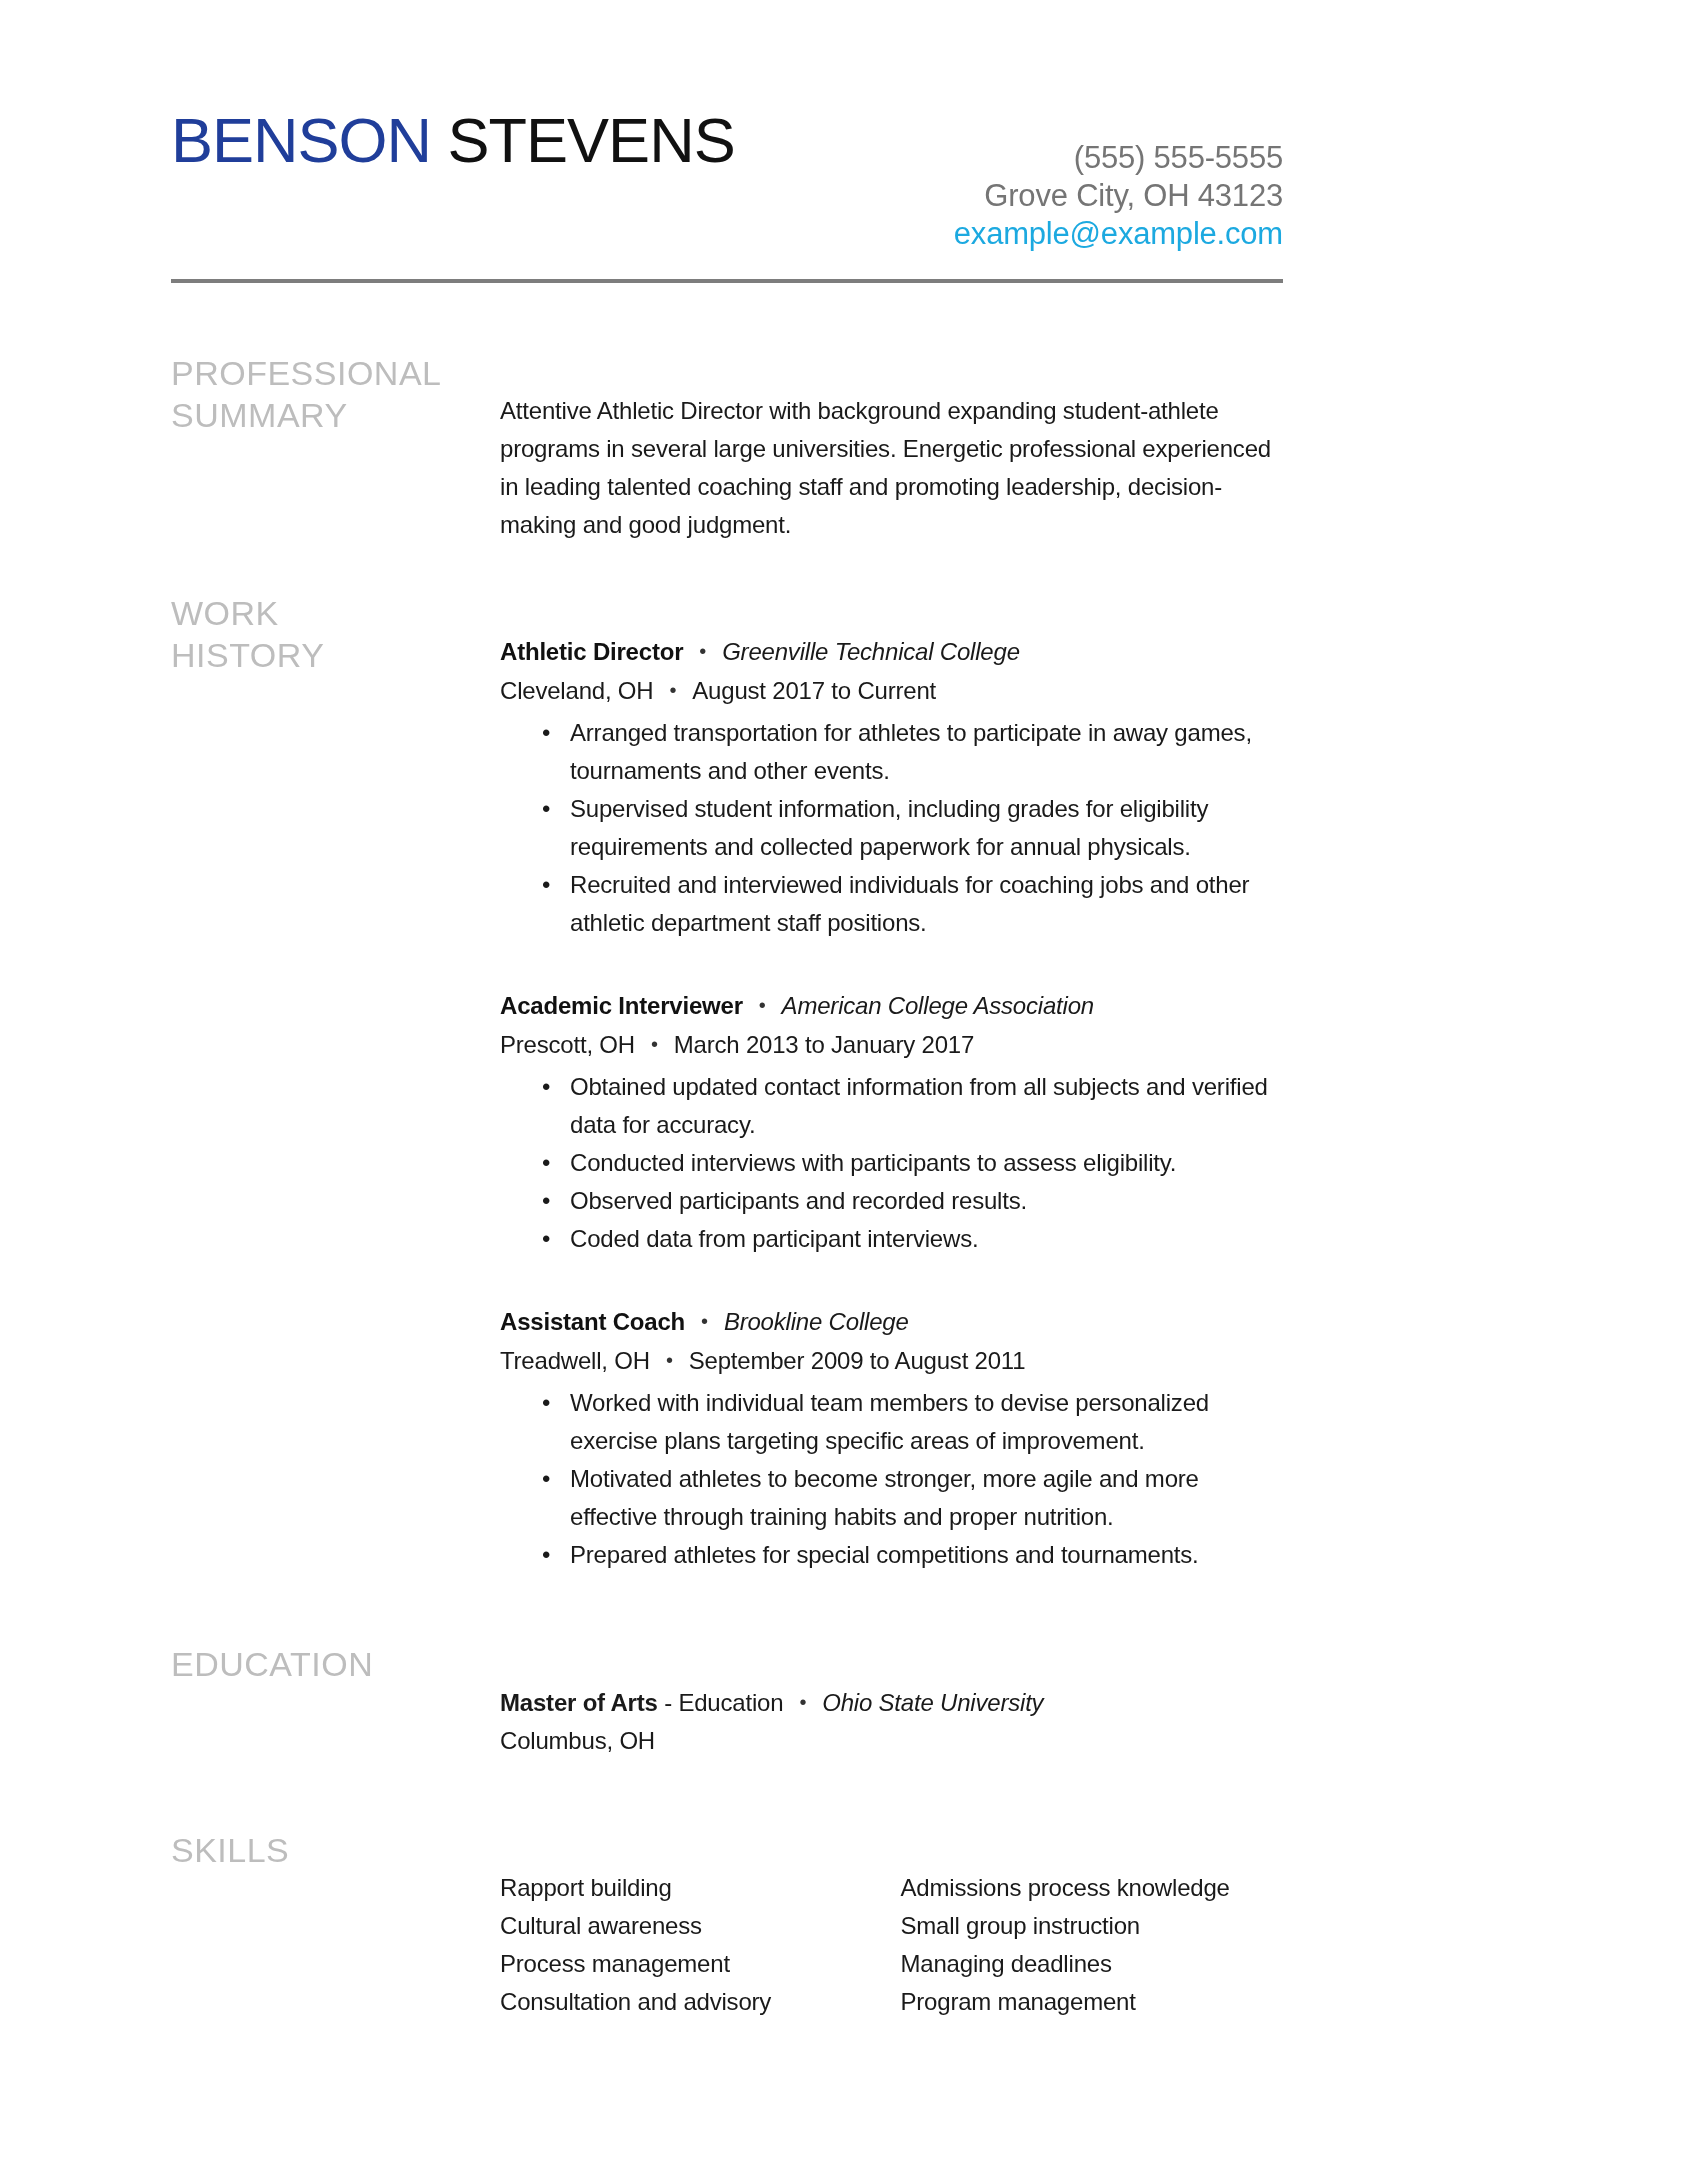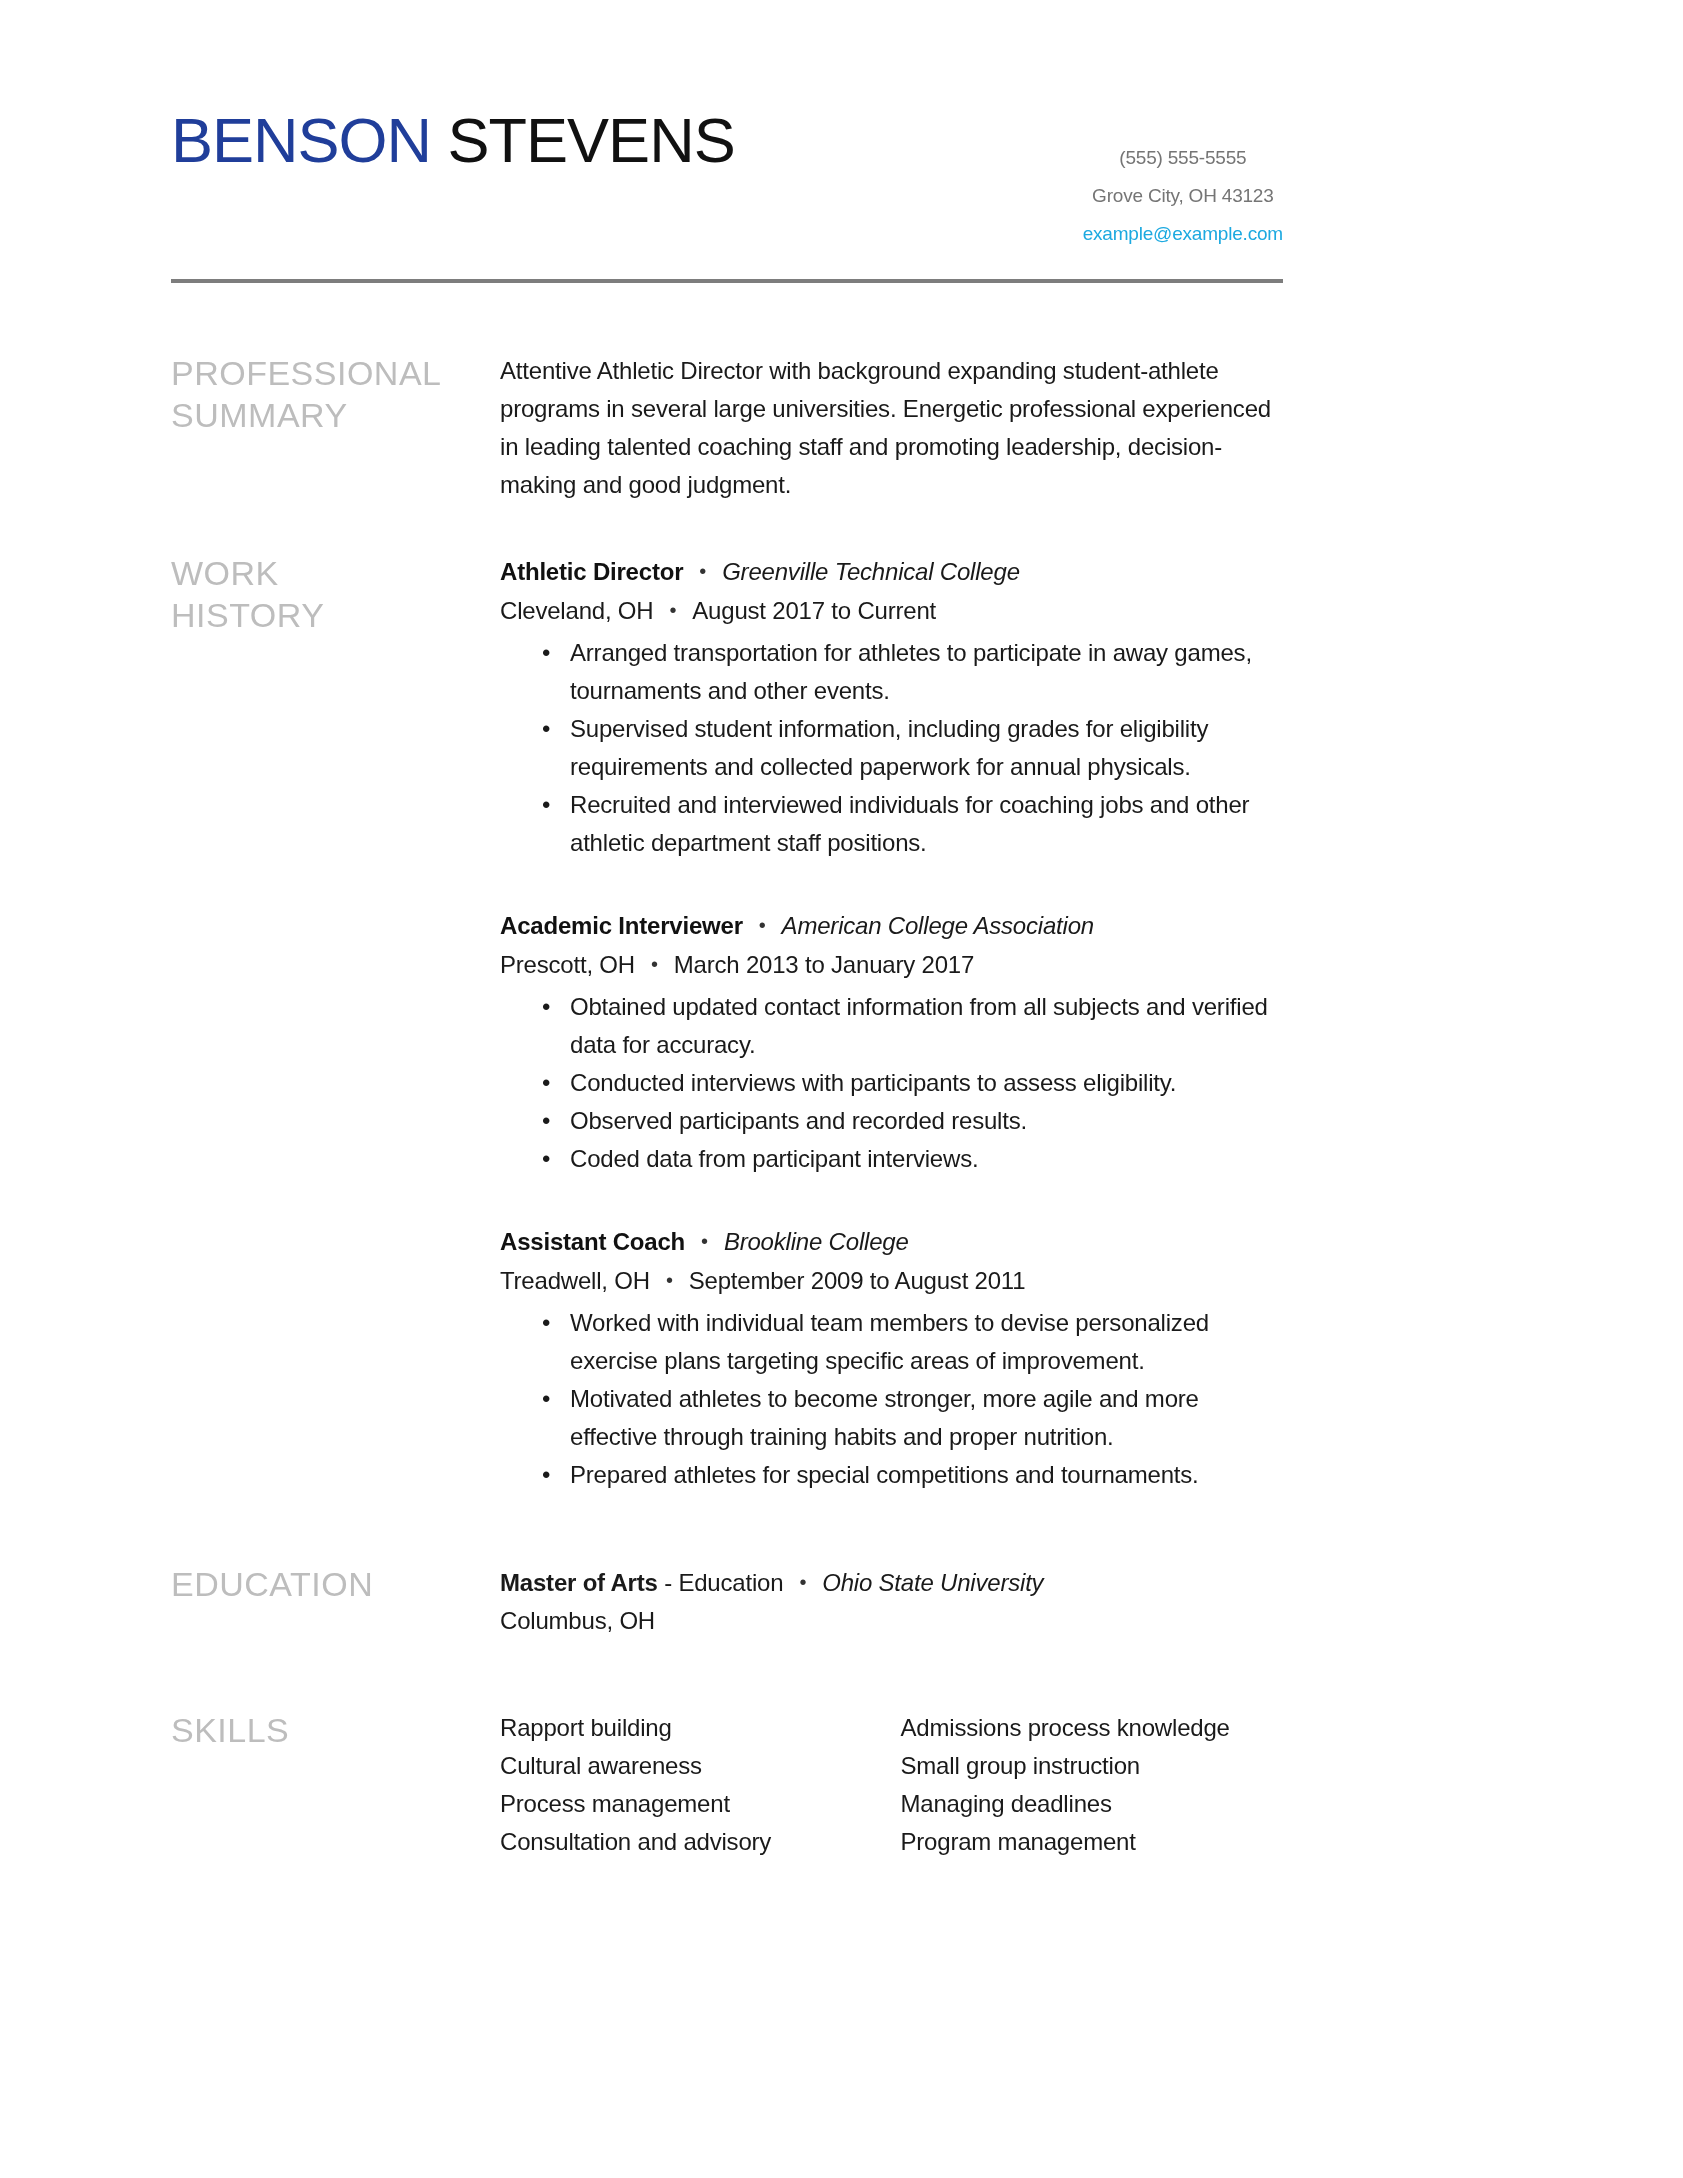--- a/index.html
+++ b/index.html
@@ -26,22 +26,22 @@
     font-size: 63px;
     line-height: 1.05;
     font-weight: 400;
     letter-spacing: -1px;
     white-space: nowrap;
   }
   .name .first { color: #203e9a; }
   .name .last  { color: #111111; }
   .contact {
     margin-top: 32px;
-    text-align: center;
-    font-size: 19px;
+    text-align: right;
+    font-size: 31px;
     line-height: 38px;
     color: #757575;
   }
   .contact a.email {
     color: #1ca9e0;
     text-decoration: none;
     cursor: pointer;
   }
   .rule {
     border: none;
@@ -62,20 +62,21 @@
     font-size: 34px;
     line-height: 42px;
     letter-spacing: 0.5px;
     max-width: 238px;
     font-weight: 400;
   }
   .content {
     font-size: 24px;
     line-height: 38px;
     color: #1a1a1a;
+    margin-top: 40px;
   }
 
   
   .job { margin-top: 44px; }
   .job:first-child { margin-top: 0; }
   .job-title-line { line-height: 38px; }
   .job-title { font-weight: 700; color: #111111; }
   .sep { display: inline-block; margin: 0 16px; font-size: 20px; vertical-align: 2px; color: #333333; }
   .company { font-style: italic; }
   .meta-line { line-height: 38px; }

